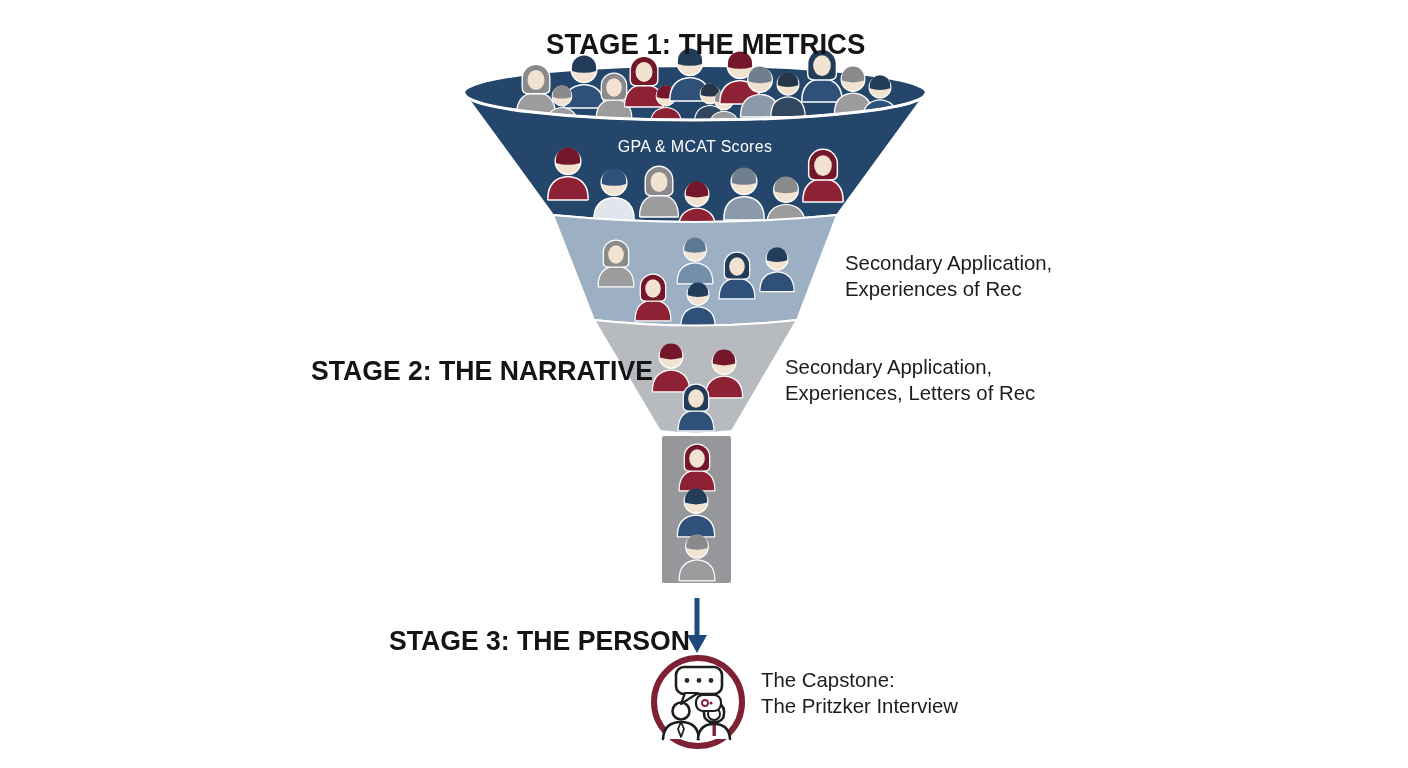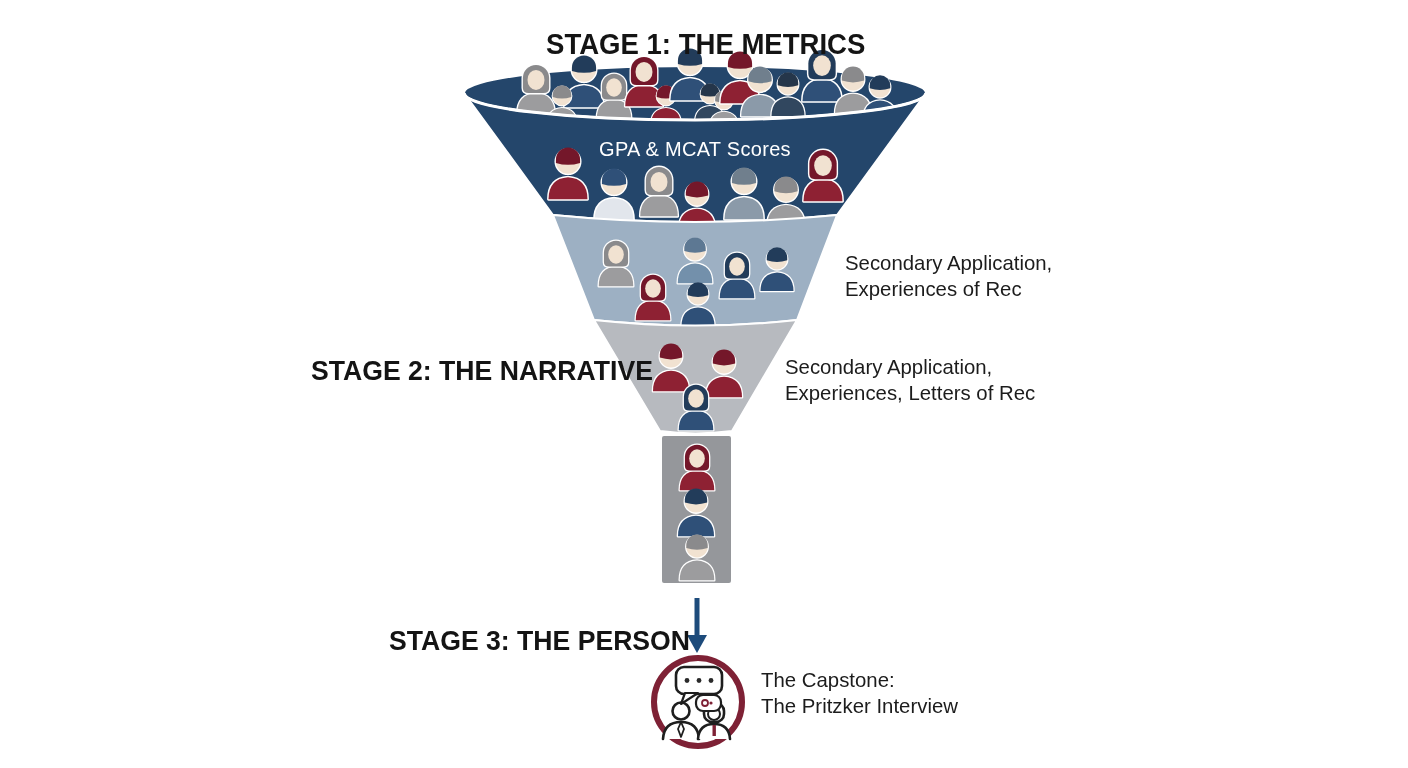--- a/index.html
+++ b/index.html
@@ -9,21 +9,21 @@
        transform:scaleX(0.95);transform-origin:left top;white-space:nowrap;}
   #stage1-title{left:546px;top:28px;font-size:29px;}
   #stage2-title{left:311px;top:355px;font-size:28px;}
   #stage3-title{left:389px;top:625px;font-size:28px;}
   .note{position:absolute;font-size:21px;line-height:1.25;color:#1c1c1c;
        white-space:pre-line;transform:scaleX(0.97);transform-origin:left top;}
   #note-tier2{left:845px;top:250px;}
   #note-tier3{left:785px;top:354px;}
   #capstone-text{left:761px;top:667px;}
   #gpa-label{position:absolute;left:695px;top:138px;transform:translateX(-50%);
-       color:#ffffff;font-size:20px;font-weight:500;letter-spacing:.3px;white-space:nowrap;}
+       color:#ffffff;font-size:16px;font-weight:500;letter-spacing:.3px;white-space:nowrap;}
   svg{position:absolute;left:0;top:0;}
   .outl{stroke:#ffffff;stroke-width:2.2;paint-order:stroke;stroke-linejoin:round;}
   .pb{fill:var(--body,#888);}
   .ph{fill:var(--hair,#555);}
   .pf{fill:#f1e2d1;}
   .tier{stroke:#ffffff;stroke-width:2;stroke-linejoin:round;}
   .ink{stroke:#1e1e1e;fill:#ffffff;stroke-width:2.6;stroke-linejoin:round;stroke-linecap:round;}
 </style>
 </head>
 <body>

